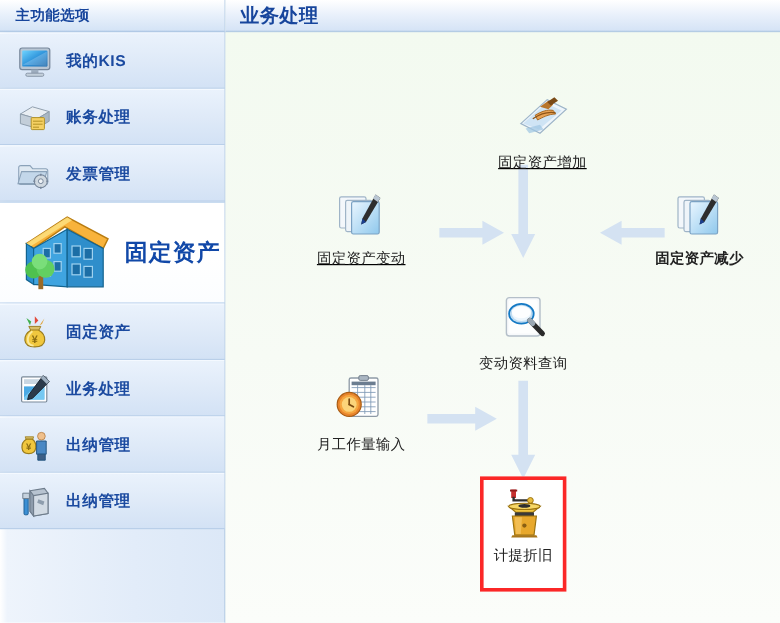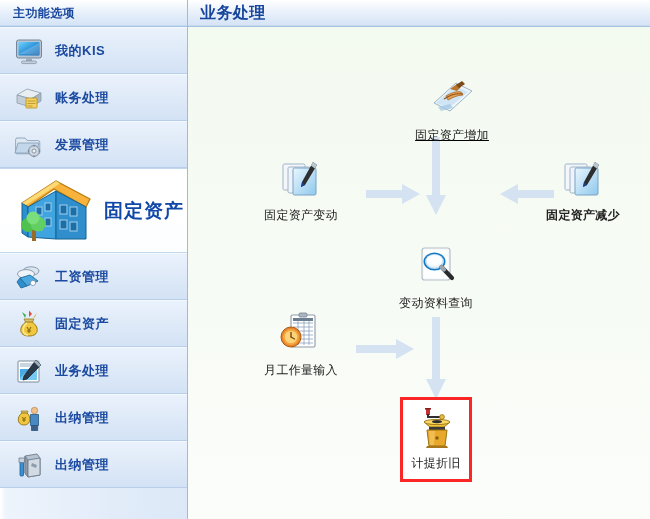--- a/index.html
+++ b/index.html
@@ -113,21 +113,21 @@
   .node .nlabel {
     font-size: 12px;
     color: #222222;
     white-space: nowrap;
     letter-spacing: 0.3px;
   }
   .node.boxed {
     border: 3px solid #fb2727;
     background: #ffffff;
     width: 72px;
-    padding: 7px 2px 7px 2px;
+    padding: 7px 2px 18px 2px;
   }
   .node.boxed .nicon { width: 44px; height: 42px; margin-bottom: 2px; }
 
   .arrow { position: absolute; }
   .arrow svg { display: block; }
 </style>
 </head>
 <body>
 
 <div id="app">
@@ -210,32 +210,20 @@
           <path d="M6 26 L40 4 L44 6.5 L10 28 Z" fill="#fde07f" opacity="0.85"></path>
           <rect x="16" y="52" width="4" height="12" fill="#9a6a27"></rect>
           <circle cx="12" cy="48" r="7" fill="#4fc14f"></circle>
           <circle cx="22" cy="47" r="7.5" fill="#62cf62"></circle>
           <circle cx="17" cy="41" r="6.5" fill="#7ade7a"></circle>
         </svg>
       </span>
       <span class="label">固定资产</span>
     </div>
 
-    <div class="side-item">
-      <span class="sicon">
-        <svg width="30" height="30" viewBox="0 0 30 30">
-          <ellipse cx="17" cy="9" rx="8" ry="4.2" fill="#dbe6ef" stroke="#7f93a6" stroke-width="0.9"></ellipse>
-          <ellipse cx="12" cy="12" rx="8.5" ry="4.4" fill="#eef4f9" stroke="#7f93a6" stroke-width="0.9"></ellipse>
-          <path d="M6 16 L16 13 L24 19 L13 24 Z" fill="#49a8e0" stroke="#1d6c9c" stroke-width="0.9"></path>
-          <path d="M6 16 L13 24 L7 26 L3 20 Z" fill="#2f8ecb" stroke="#1d6c9c" stroke-width="0.9"></path>
-          <circle cx="19" cy="21" r="2.6" fill="#ffffff" stroke="#7f93a6" stroke-width="0.8"></circle>
-        </svg>
-      </span>
-      <span class="label">工资管理</span>
-    </div>
 
     <div class="side-item">
       <span class="sicon">
         <svg width="30" height="30" viewBox="0 0 30 30">
           <path d="M10 10 L20 10 L18 14 L12 14 Z" fill="#d9c06a" stroke="#9b7d1d" stroke-width="0.8"></path>
           <path d="M12 13 C5 17 4 27 15 27 C26 27 25 17 18 13 Z" fill="#f0c73e" stroke="#9b7d1d" stroke-width="1"></path>
           <path d="M13 14 C8 18 7.5 25.5 14 26" fill="none" stroke="#fbe99a" stroke-width="1.6"></path>
           <text x="15" y="24" font-size="9" font-family="sans-serif" text-anchor="middle" fill="#8a6c12" font-weight="bold">¥</text>
           <path d="M11 9 L8 3 L12 6 Z" fill="#3fae4b"></path>
           <path d="M15 8 L15 1.5 L18 5 Z" fill="#e24b3a"></path>
@@ -333,21 +321,21 @@
             <path d="M22 12 l7 -5 l4 3 l-4 4 z" fill="#b8752b"></path>
             <path d="M28 8 l6 -4 l3 3 l-6 4 z" fill="#7a4a17"></path>
             <path d="M18 19 c5 -3 10 -5 15 -4 l2 3 c-6 0 -11 3 -15 5 z" fill="#e8a255" stroke="#a5651f" stroke-width="0.8"></path>
             <path d="M16 22 c6 -4 13 -6 19 -5" fill="none" stroke="#8d5418" stroke-width="1.1"></path>
             <path d="M10 30 l12 -3 l3 4 l-12 3 z" fill="#9cc4e2" opacity="0.7"></path>
           </svg>
         </span>
         <span class="nlabel">固定资产增加</span>
       </div>
 
-      <div class="node" style="left:63px; top:130px;">
+      <div class="node" style="left:63px; top:130px;text-decoration:underline;">
         <span class="nicon">
           <svg width="48" height="44" viewBox="0 0 48 44">
             <rect x="6" y="7" width="22" height="26" rx="1.5" fill="#f3f7fb" stroke="#9fb4c7" stroke-width="1"></rect>
             <rect x="11" y="10" width="22" height="26" rx="1.5" fill="#eef4f9" stroke="#9fb4c7" stroke-width="1"></rect>
             <rect x="16" y="11" width="23" height="27" rx="1.5" fill="url(#gdoc)" stroke="#7ba2c4" stroke-width="1"></rect>
             <defs>
               <linearGradient id="gdoc" x1="0" y1="0" x2="1" y2="1">
                 <stop offset="0%" stop-color="#eaf6ff"></stop>
                   <stop offset="55%" stop-color="#b8ddf5"></stop>
                   <stop offset="100%" stop-color="#8fc8ec"></stop>

